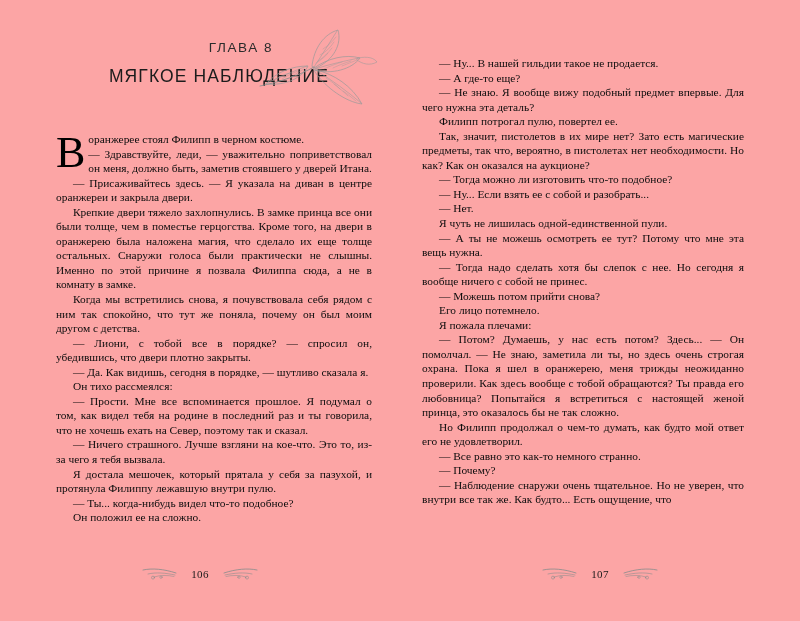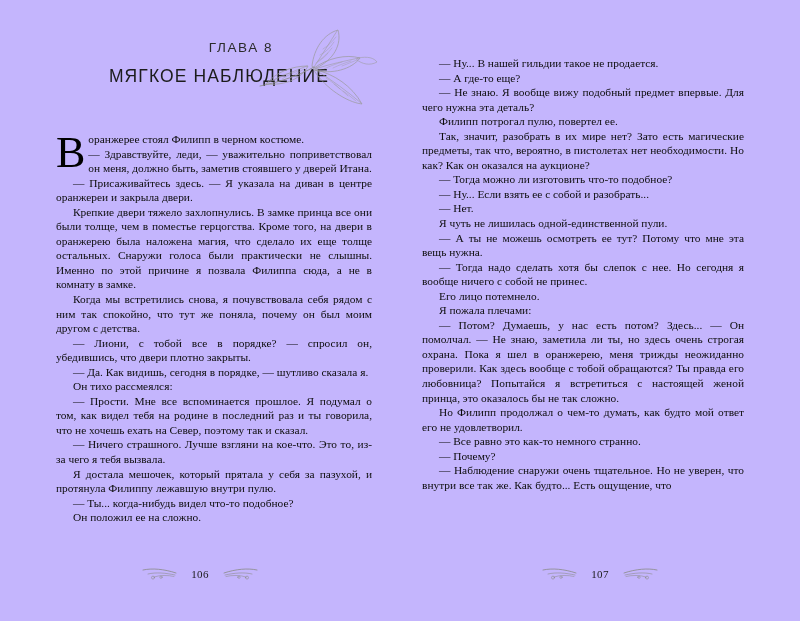--- a/index.html
+++ b/index.html
@@ -12,21 +12,21 @@
     height: 621px;
     overflow: hidden;
     font-family: "Liberation Serif", "DejaVu Serif", serif;
     color: #0d0d0d;
   }
 
   .spread {
     position: relative;
     width: 800px;
     height: 621px;
-    background: #c4b5fd;
+    background: #fca5a5;
     display: flex;
   }
 
   .page {
     position: relative;
     width: 400px;
     height: 621px;
     box-sizing: border-box;
   }
 
@@ -207,27 +207,28 @@
     </div>
   </div>
 
   <div class="page page-right">
 
     <div class="body-text">
       <p>— Ну... В нашей гильдии такое не продается.</p>
       <p>— А где-то еще?</p>
       <p>— Не знаю. Я вообще вижу подобный предмет впервые. Для чего нужна эта деталь?</p>
       <p>Филипп потрогал пулю, повертел ее.</p>
-      <p>Так, значит, разобрать в их мире нет? Зато есть магические предметы, так что, вероятно, в пистолетах нет необходимости. Но как? Как он оказался на аукционе?</p>
+      <p>Так, значит, пистолетов в их мире нет? Зато есть магические предметы, так что, вероятно, в пистолетах нет необходимости. Но как? Как он оказался на аукционе?</p>
       <p>— Тогда можно ли изготовить что-то подобное?</p>
       <p>— Ну... Если взять ее с собой и разобрать...</p>
       <p>— Нет.</p>
       <p>Я чуть не лишилась одной-единственной пули.</p>
       <p>— А ты не можешь осмотреть ее тут? Потому что мне эта вещь нужна.</p>
       <p>— Тогда надо сделать хотя бы слепок с нее. Но сегодня я вообще ничего с собой не принес.</p>
+      <p>— Можешь потом прийти снова?</p>
       <p>Его лицо потемнело.</p>
       <p>Я пожала плечами:</p>
       <p>— Потом? Думаешь, у нас есть потом? Здесь... — Он помолчал. — Не знаю, заметила ли ты, но здесь очень строгая охрана. Пока я шел в оранжерею, меня трижды неожиданно проверили. Как здесь вообще с тобой обращаются? Ты правда его любовница? Попытайся я встретиться с настоящей женой принца, это оказалось бы не так сложно.</p>
       <p>Но Филипп продолжал о чем-то думать, как будто мой ответ его не удовлетворил.</p>
       <p>— Все равно это как-то немного странно.</p>
       <p>— Почему?</p>
       <p>— Наблюдение снаружи очень тщательное. Но не уверен, что внутри все так же. Как будто... Есть ощущение, что</p>
     </div>
 
     <div class="folio">

